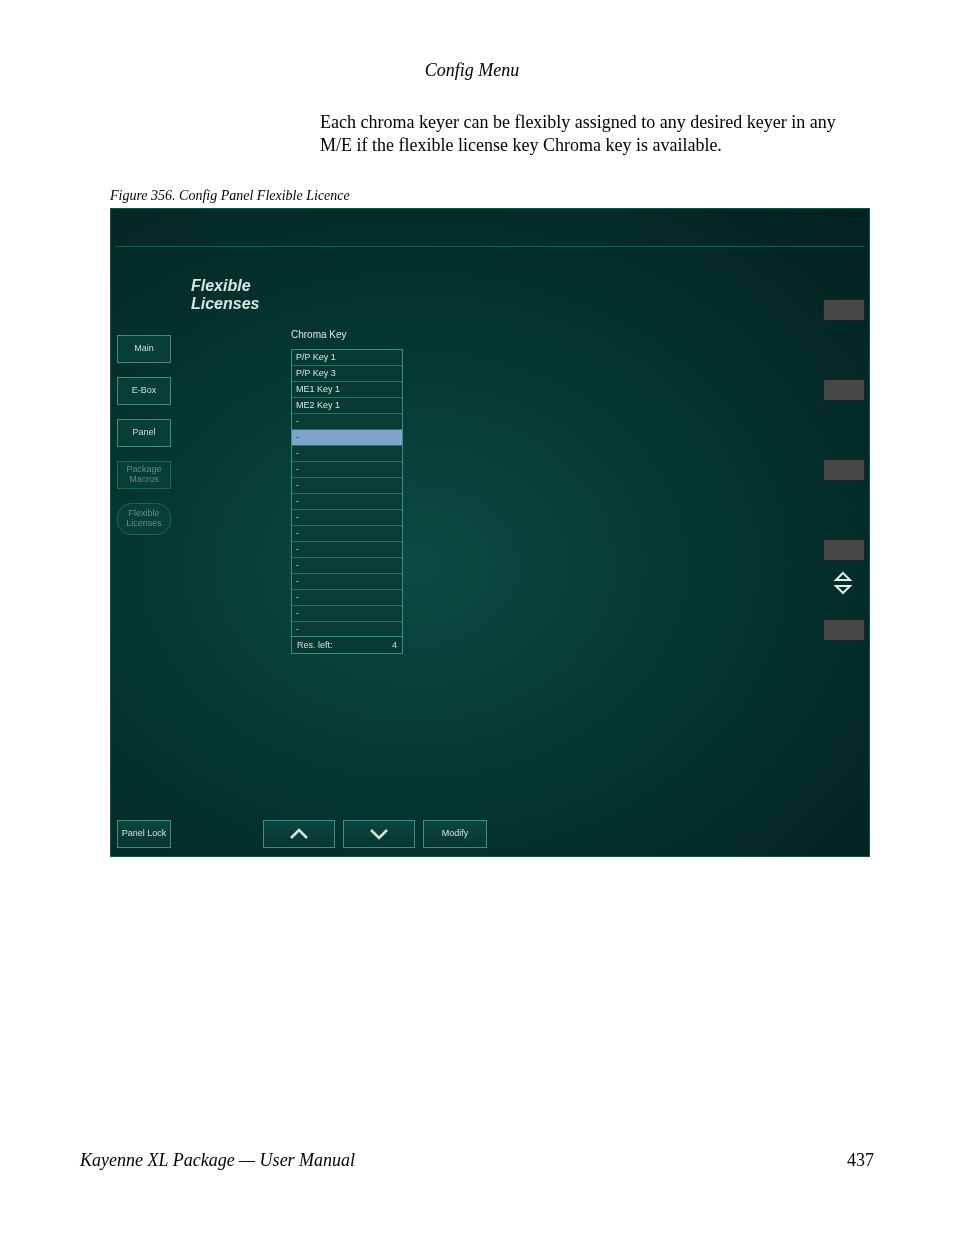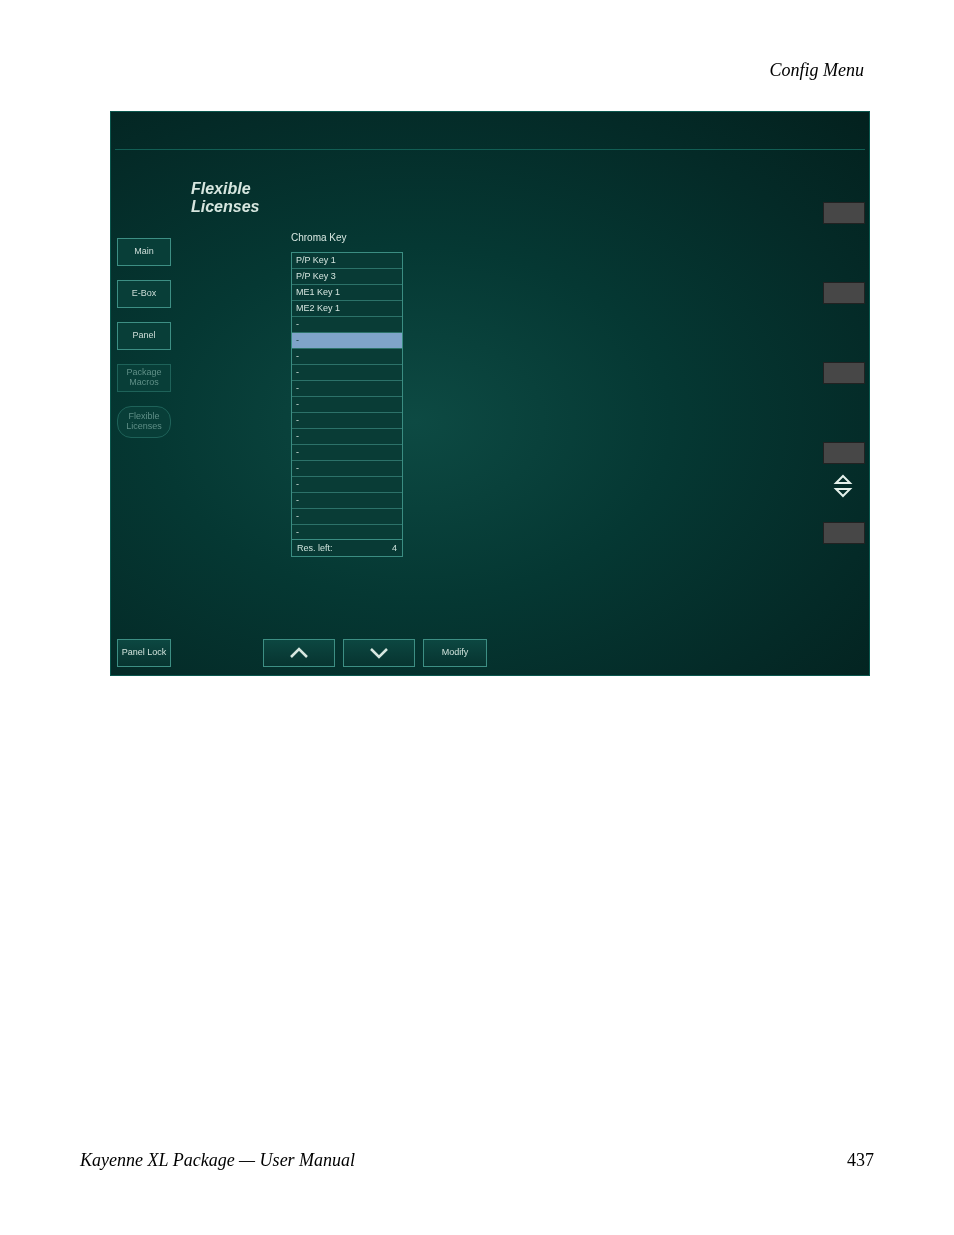--- a/index.html
+++ b/index.html
@@ -10,21 +10,21 @@
     font-family: "Times New Roman", Times, serif;
     position: relative;
   }
   .page {
     width: 100%;
     height: 100%;
     padding: 60px 80px 50px 80px;
     position: relative;
   }
   .breadcrumb {
-    text-align: right;
+    text-align: center;
     font-style: italic;
     font-size: 18px;
     color: #000;
     font-family: Georgia, "Times New Roman", serif;
     margin-bottom: 30px;
     padding-right: 10px;
   }
   .section-title {
     font-family: Arial, Helvetica, sans-serif;
     font-weight: 700;
@@ -46,21 +46,21 @@
     margin-left: 30px;
     font-style: italic;
     font-size: 14px;
     font-family: Georgia, "Times New Roman", serif;
     margin-bottom: 4px;
   }
   
   .panel {
     margin-left: 30px;
     width: 760px;
-    height: 565px;
+    height: 649px;
     background: #052f2b;
     background: radial-gradient(ellipse at 40% 55%, #0d4a43 0%, #053833 40%, #042a27 75%, #03211e 100%);
     border: 1px solid #0a564d;
     position: relative;
     font-family: Arial, Helvetica, sans-serif;
     color: #cfded9;
     overflow: hidden;
   }
   .panel-title {
     position: absolute;
@@ -204,21 +204,23 @@
     border-bottom: 1px solid #125e54;
   }
 </style>
 </head>
 <body>
 
 <div class="page">
   <div class="breadcrumb">Config Menu</div>
 
 
-
+  <p class="intro">Each chroma keyer can be flexibly assigned to any desired keyer in any M/E if the flexible license key Chroma key is available.</p>
+
+  <div class="figure-caption">Figure 356.  Config Panel Flexible Licence</div>
 
   <div class="panel">
     <div class="panel-top-bar"></div>
 
     <div class="panel-title">
       <span>Flexible</span><br>
       <span>Licenses</span>
     </div>
 
     <div class="left-tabs">

